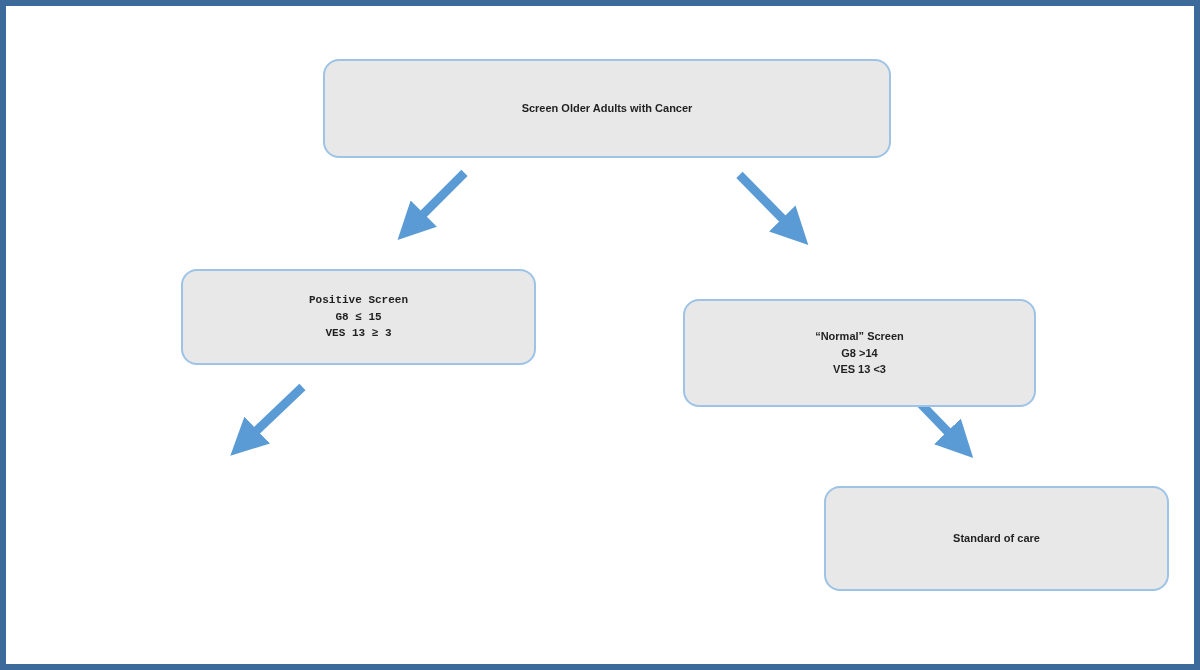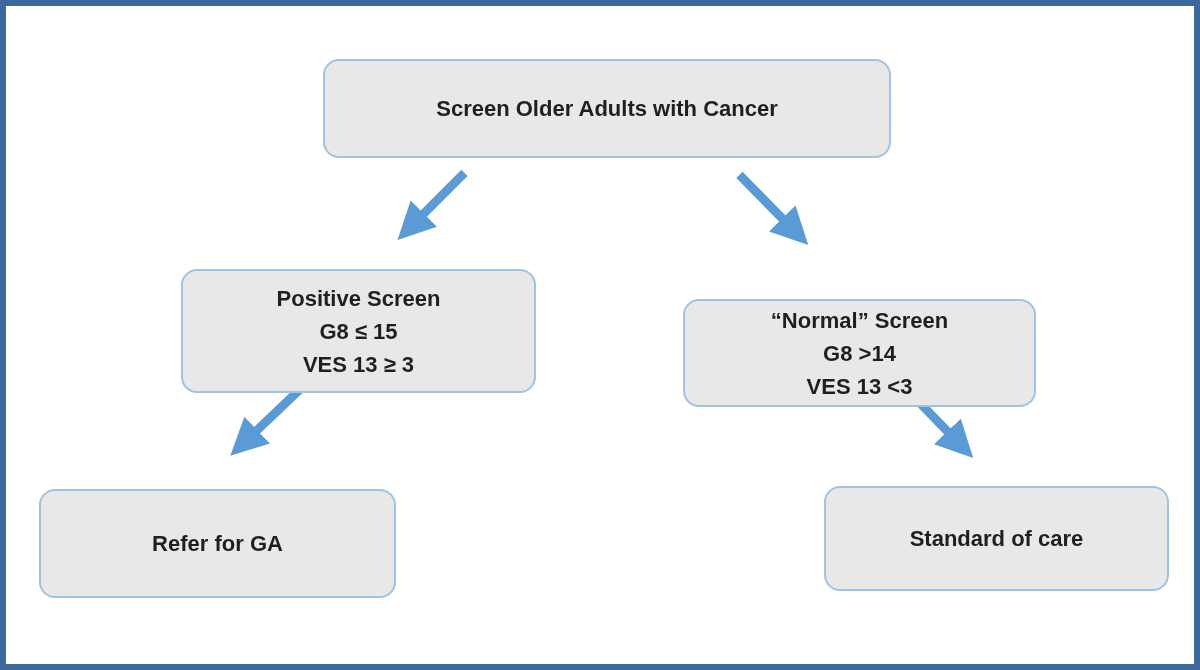--- a/index.html
+++ b/index.html
@@ -27,26 +27,26 @@
     background: var(--box-fill);
     border: 2px solid var(--box-border);
     border-radius: 16px;
     display: flex;
     flex-direction: column;
     align-items: center;
     justify-content: center;
     text-align: center;
     color: var(--text-color);
     font-weight: bold;
-    font-size: 22px;
+    font-size: 11px;
     line-height: 1.5;
     padding: 8px 14px;
   }
   #node-root     { left: 317px; top: 53px;  width: 568px; height: 99px;  }
-  #node-positive { left: 175px; top: 263px; width: 355px; height: 124px; }
+  #node-positive { left: 175px; top: 263px; width: 355px; height: 96px; font-family: Liberation Mono, monospace; }
   #node-normal   { left: 677px; top: 262px; width: 353px; height: 108px; margin-top: 31px; }
   #node-refer    { left: 33px;  top: 483px; width: 357px; height: 109px; }
   #node-standard { left: 818px; top: 480px; width: 345px; height: 105px; }
   .arrow-layer {
     position: absolute;
     left: 0; top: 0;
     width: 100%; height: 100%;
     pointer-events: none;
   }
 </style>
@@ -76,21 +76,18 @@
     <div class="line">G8 ≤ 15</div>
     <div class="line">VES 13 ≥ 3</div>
   </div>
 
   <div class="node" id="node-normal">
     <div class="line">“Normal” Screen</div>
     <div class="line">G8 &gt;14</div>
     <div class="line">VES 13 &lt;3</div>
   </div>
 
-  <div class="node" id="node-refer">
-    <div class="line">Refer for GA</div>
-  </div>
 
   <div class="node" id="node-standard">
     <div class="line">Standard of care</div>
   </div>
 
 </div>
 
 </body></html>

